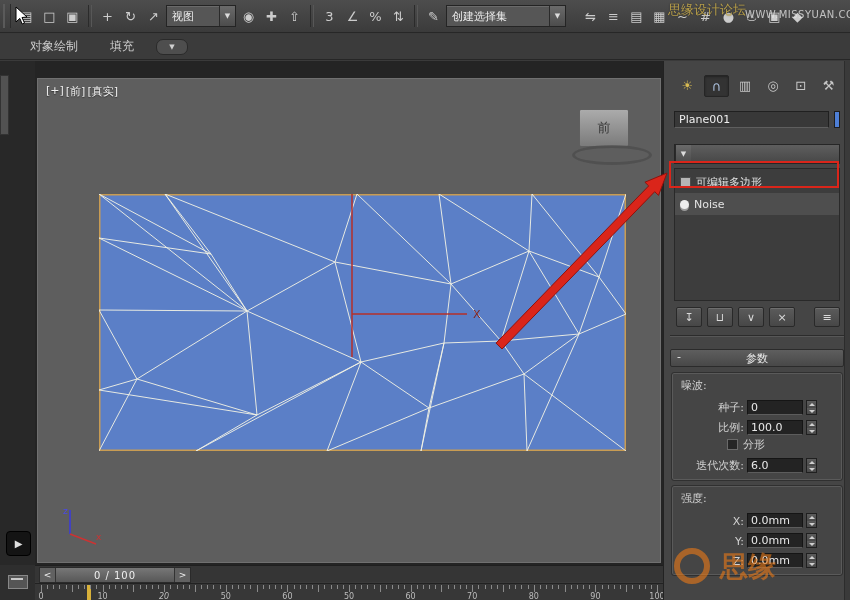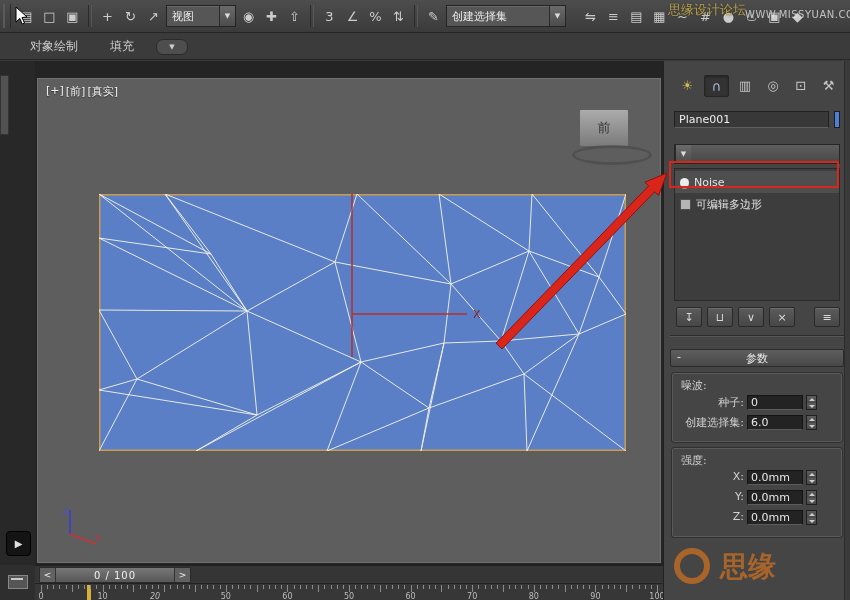--- a/index.html
+++ b/index.html
@@ -88,21 +88,21 @@
         color:#dadada;font-size:11px;border-radius:2px;}
   .sbtn.last{margin-left:auto;}
   .panel-div{margin:8px 6px 0 6px;border-top:1px solid #2c2c2c;border-bottom:1px solid #575757;}
   .rollout-hdr{margin:12px 6px 0 6px;height:16px;background:linear-gradient(#5e5e5e,#484848);
                border:1px solid #2b2b2b;border-radius:2px;position:relative;
                display:flex;align-items:center;justify-content:center;font-size:11px;color:#ececec;}
   .rollout-hdr .minus{position:absolute;left:6px;top:0;font-size:11px;color:#ececec;}
   .group-box{margin:6px 8px 0 8px;border:1px solid #5a5a5a;outline:1px solid #303030;border-radius:2px;
              padding:2px 0 6px 0;background:#454545;}
   .group-label{font-size:11px;color:#d2d2d2;padding:2px 0 2px 8px;}
-  .param-row{height:20px;display:flex;align-items:flex-start;justify-content:flex-end;gap:3px;padding-right:24px;}
+  .param-row{height:20px;display:flex;align-items:flex-end;justify-content:flex-end;gap:3px;padding-right:24px;}
   .param-label{font-size:11px;color:#d2d2d2;white-space:nowrap;}
   .field{width:56px;height:15px;background:#232323;border:1px solid #151515;border-bottom-color:#5c5c5c;
          color:#e9e9e9;font-size:11px;padding:0 3px;font-family:inherit;box-sizing:border-box;}
   .spin{width:11px;height:15px;display:flex;flex-direction:column;border:1px solid #202020;box-sizing:border-box;}
   .spin div{flex:1;background:linear-gradient(#5c5c5c,#484848);position:relative;}
   .spin .up::after{content:"";position:absolute;left:2px;top:2px;border-left:3px solid transparent;
                    border-right:3px solid transparent;border-bottom:3px solid #cfcfcf;}
   .spin .dn::after{content:"";position:absolute;left:2px;top:2px;border-left:3px solid transparent;
                    border-right:3px solid transparent;border-top:3px solid #cfcfcf;}
   .check-row{height:18px;display:flex;align-items:center;gap:5px;padding-left:54px;}
@@ -290,21 +290,21 @@
       <div class="tick" style="left: 73.76px; height: 4px;"></div>
       <div class="tick" style="left: 79.92px; height: 4px;"></div>
       <div class="tick" style="left: 86.08px; height: 4px;"></div>
       <div class="tick" style="left: 92.24px; height: 4px;"></div>
       <div class="tick" style="left: 98.4px; height: 7px;"></div>
       <div class="tick" style="left: 104.56px; height: 4px;"></div>
       <div class="tick" style="left: 110.72px; height: 4px;"></div>
       <div class="tick" style="left: 116.88px; height: 4px;"></div>
       <div class="tick" style="left: 123.04px; height: 4px;"></div>
       <div class="tick" style="left: 129.2px; height: 7px;"></div>
-      <span class="tick-label" style="left: 120px; font-style: italic;">20</span>
+      <span class="tick-label" style="left: 129px; font-style: italic;">20</span>
       <div class="tick" style="left: 135.36px; height: 4px;"></div>
       <div class="tick" style="left: 141.52px; height: 4px;"></div>
       <div class="tick" style="left: 147.68px; height: 4px;"></div>
       <div class="tick" style="left: 153.84px; height: 4px;"></div>
       <div class="tick" style="left: 160px; height: 7px;"></div>
       <div class="tick" style="left: 166.16px; height: 4px;"></div>
       <div class="tick" style="left: 172.32px; height: 4px;"></div>
       <div class="tick" style="left: 178.48px; height: 4px;"></div>
       <div class="tick" style="left: 184.64px; height: 4px;"></div>
       <div class="tick" style="left: 190.8px; height: 7px;"></div>
@@ -401,27 +401,27 @@
         <span class="ptab" style="color: rgb(198, 198, 198);">⚒</span>
       </div>
     <div class="obj-row">
       <input class="obj-name" value="Plane001" style="">
       <div class="swatch" id="obj-swatch" style="background: rgb(78, 127, 214);"></div>
     </div>
     <div class="modlist">
       <span class="dd-btn">▼</span>
     </div>
     <div class="mod-stack">
+      <div class="stack-row">
+        <span class="poly-ico"></span>
+        <span>可编辑多边形</span>
+      </div>
       <div class="stack-row sel">
         <span class="bulb"></span>
         <span>Noise</span>
-      </div>
-      <div class="stack-row">
-        <span class="poly-ico"></span>
-        <span>可编辑多边形</span>
       </div>
     </div>
     <div class="stack-btns" id="stack-btns">
         <span class="sbtn">↧</span>
         <span class="sbtn">⊔</span>
         <span class="sbtn">∨</span>
         <span class="sbtn">×</span>
         <span class="sbtn last">≡</span>
       </div>
     <div class="panel-div"></div>
@@ -434,21 +434,33 @@
       <div class="group-label">噪波:</div>
       <div class="param-row">
         <span class="param-label">种子:</span>
         <input class="field" value="0" style="">
         <span class="spin">
             <div class="up"></div>
             <div class="dn"></div>
           </span>
       </div>
       <div class="param-row">
-        <span class="param-label">创建选择集:</span>
+        <span class="param-label">比例:</span>
+        <input class="field" value="100.0" style="">
+        <span class="spin">
+            <div class="up"></div>
+            <div class="dn"></div>
+          </span>
+      </div>
+      <div class="check-row">
+        <span class="checkbox"></span>
+        <span class="param-label">分形</span>
+      </div>
+      <div class="param-row">
+        <span class="param-label">迭代次数:</span>
         <input class="field" value="6.0" style="">
         <span class="spin">
             <div class="up"></div>
             <div class="dn"></div>
           </span>
       </div>
     </div>
 
     <div class="group-box">
       <div class="group-label">强度:</div>

